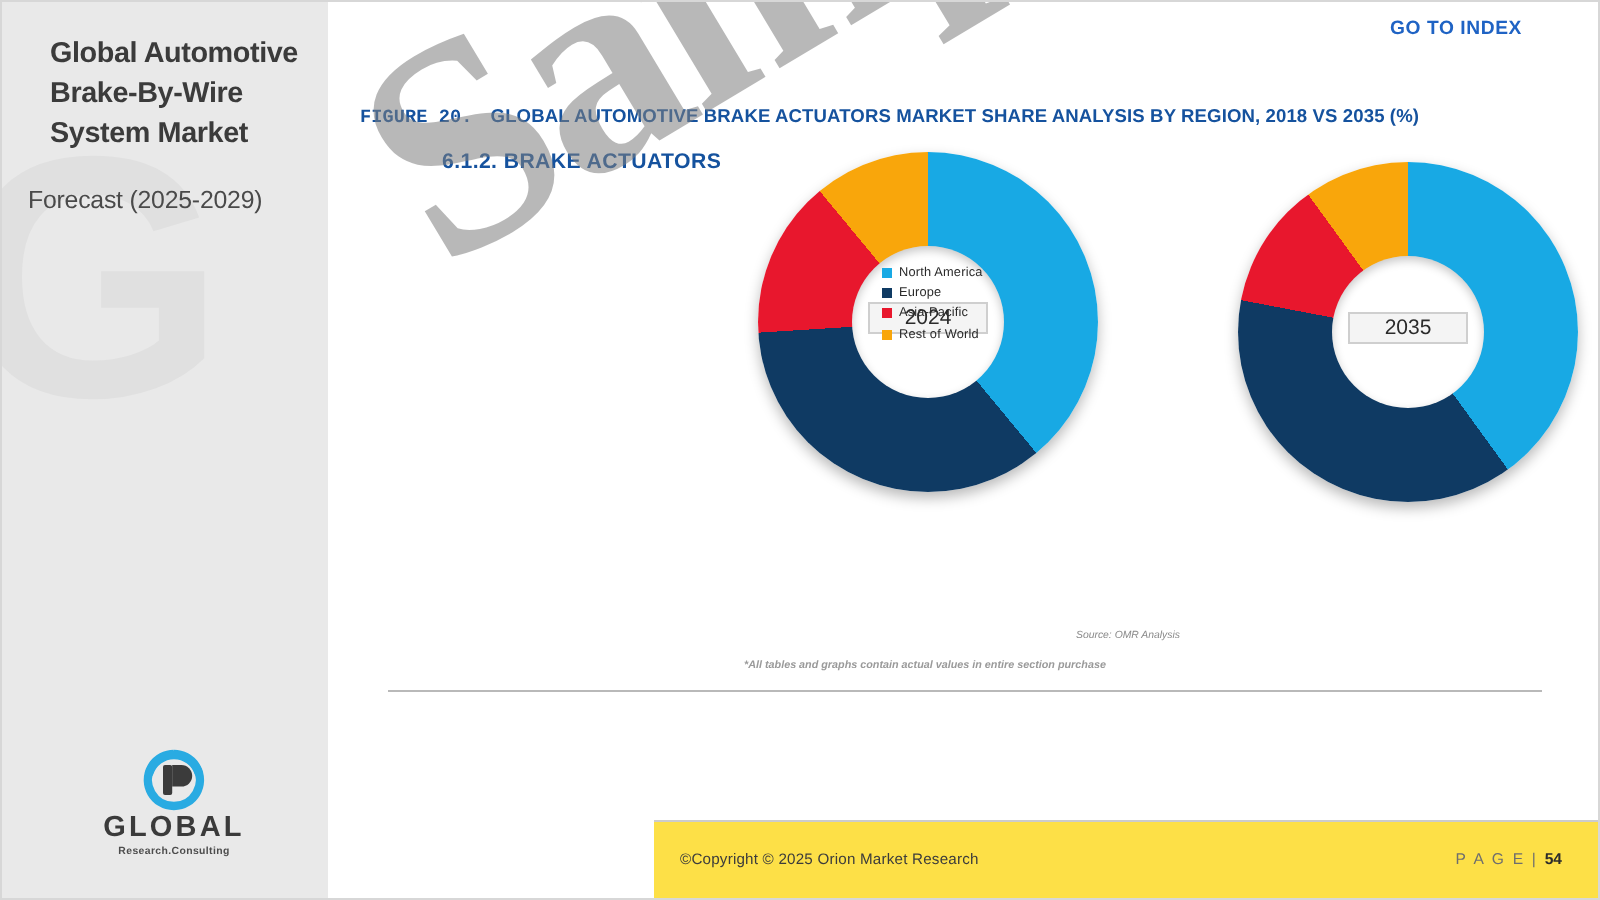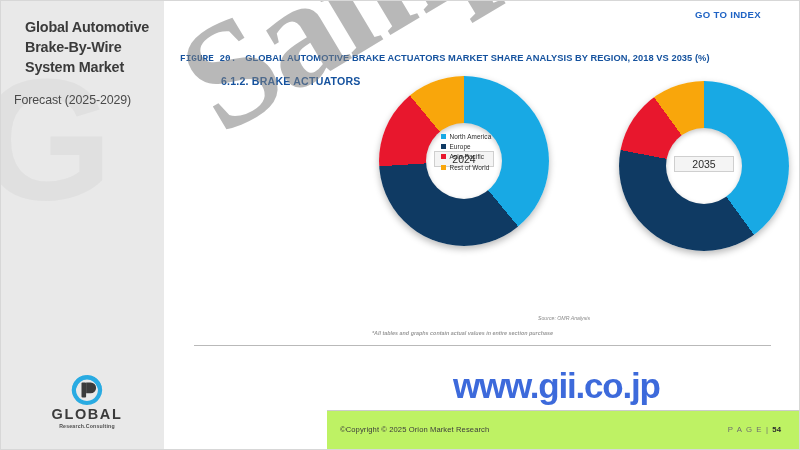--- a/index.html
+++ b/index.html
@@ -132,21 +132,21 @@
 
   
   .gii{
     position:absolute;left:289px;top:365px;
     font-size:35px;font-weight:bold;color:#3D6ADB;letter-spacing:-1.2px;
   }
 
   
   .footer{
     position:absolute;left:163px;right:0;bottom:0;height:38px;
-    background:#bef264;border-top:1px solid #cccccc;
+    background:#fde047;border-top:1px solid #cccccc;
   }
   .footer-copy{
     position:absolute;left:13px;top:14px;
     font-size:7.6px;color:#3c3c3c;letter-spacing:0.1px;
   }
   .footer-page{
     position:absolute;right:18px;top:14px;
     font-size:7.8px;color:#6e6e6e;letter-spacing:1.1px;
   }
   .footer-page b{color:#2b2b2b;letter-spacing:0;}
@@ -223,21 +223,20 @@
             <span class="legend-swatch" style="background: rgb(249, 166, 11);"></span>
             <span class="legend-label">Rest of World</span>
           </div>
         </div>
 
       <div class="source-note">Source: OMR Analysis</div>
       <div class="disclaimer">*All tables and graphs contain actual values in entire section purchase</div>
       <div class="divider"></div>
     </div>
 
-    <div class="gii">www.gii.co.jp</div>
 
     <div class="footer">
       <div class="footer-copy">©Copyright © 2025 Orion Market Research</div>
       <div class="footer-page">
         <span>P A G E  |</span>
         <b>54</b>
       </div>
     </div>
   </div>
 

